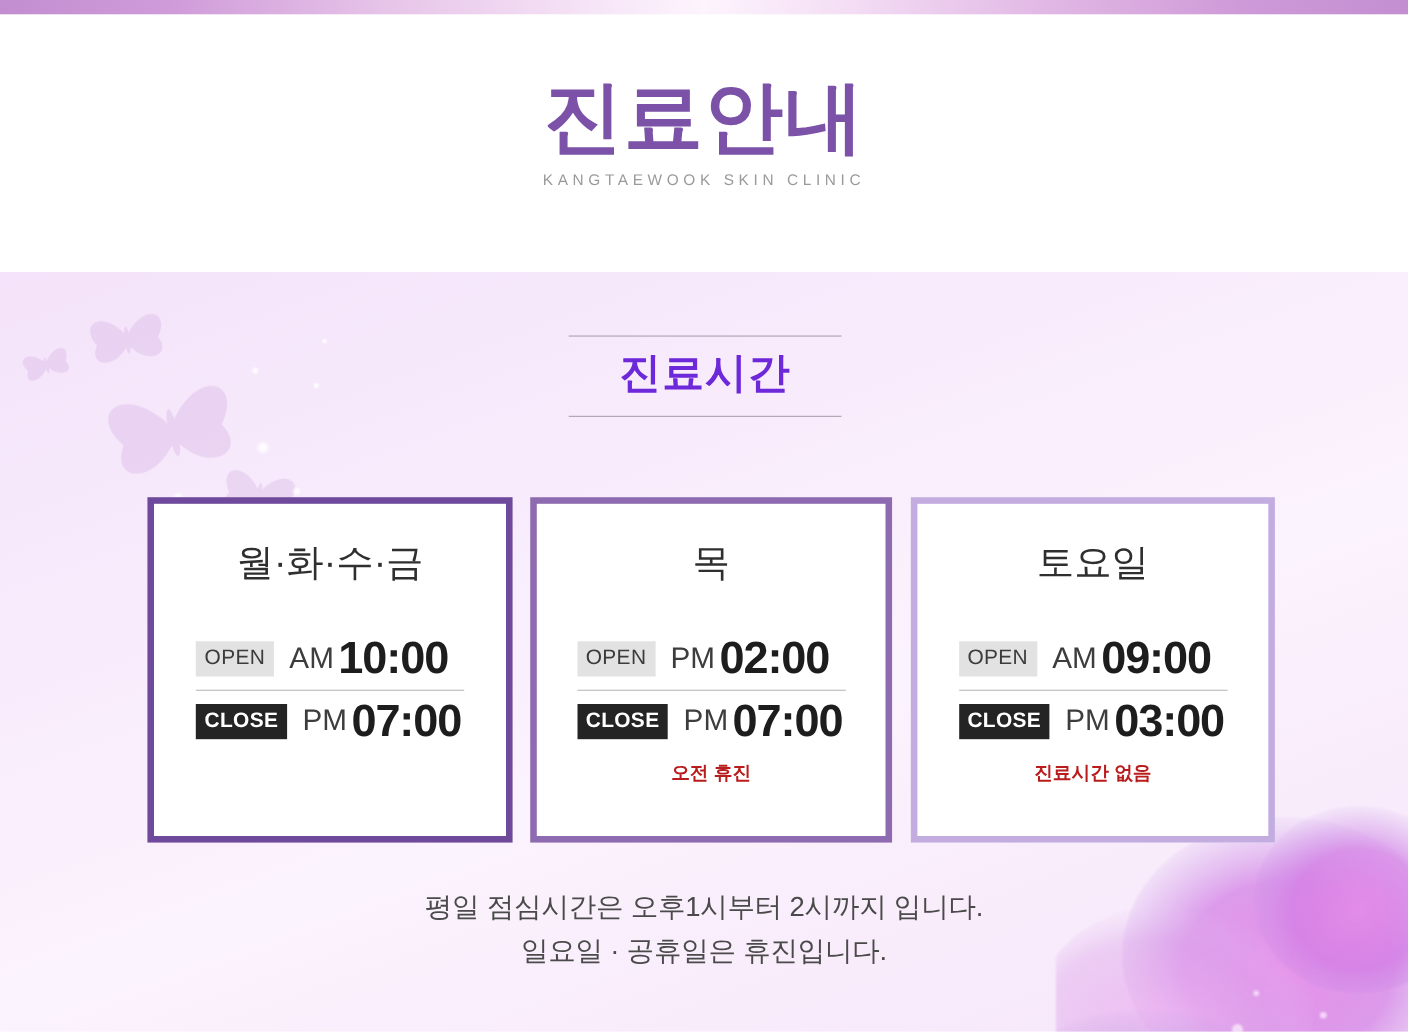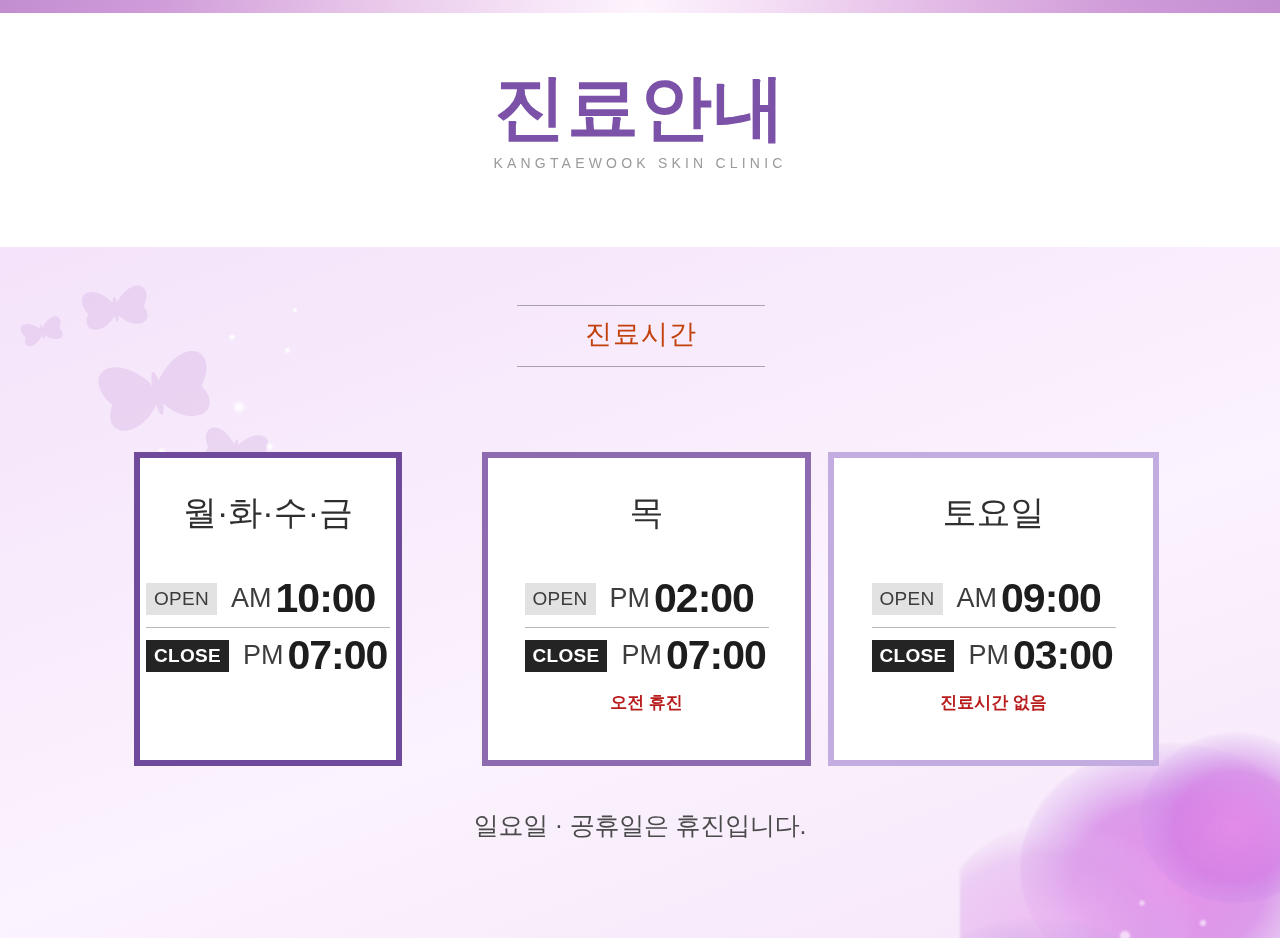--- a/index.html
+++ b/index.html
@@ -102,44 +102,44 @@
     width:248px;
     text-align:center;
     z-index:4;
   }
   #section-heading-rule-top,
   #section-heading-rule-bottom {
     width:248px; height:1px;
     background:#a9a2ad;
   }
   #section-heading {
-    font-size:27px;
-    font-weight:normal;
-    color:#c2410c;
+    font-size:38px;
+    font-weight:bold;
+    color:#6d28d9;
     letter-spacing:1px;
     padding:14px 0 16px;
     line-height:1.1;
   }
 
   
   #cards {
     position:absolute; top:452px; left:0;
     width:1280px; height:314px;
     z-index:4;
   }
 
   .card {
     position:absolute;
     top:0;
     background:#ffffff;
     border-style:solid;
     border-width:6px;
     height:314px;
   }
-  .card-0 { left:134px;  width:268px; border-color:#6f4a9c; }
+  .card-0 { left:134px;  width:332px; border-color:#6f4a9c; }
   .card-1 { left:482px;  width:329px; border-color:#8e6bb0; }
   .card-2 { left:828px;  width:331px; border-color:#c3ace0; }
 
   .card-day {
     margin-top:34px;
     text-align:center;
     font-size:34px;
     font-weight:500;
     color:#2f2f2f;
     letter-spacing:0px;
@@ -361,14 +361,15 @@
         <span class="badge badge-close">CLOSE</span>
         <span class="meridiem">PM</span>
         <span class="time-value">03:00</span>
       </div>
     </div>
     <div class="card-note">진료시간 없음</div>
   </div>
 </div>
 
 <div id="footer-notes">
+  <div class="footer-line">평일 점심시간은 오후1시부터 2시까지 입니다.</div>
   <div class="footer-line">일요일 · 공휴일은 휴진입니다.</div>
 </div>
 
 </body></html>

